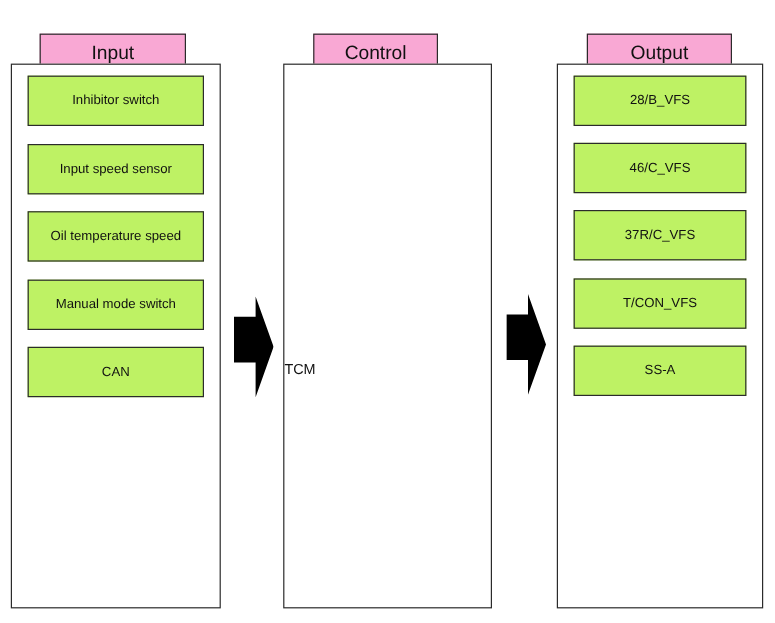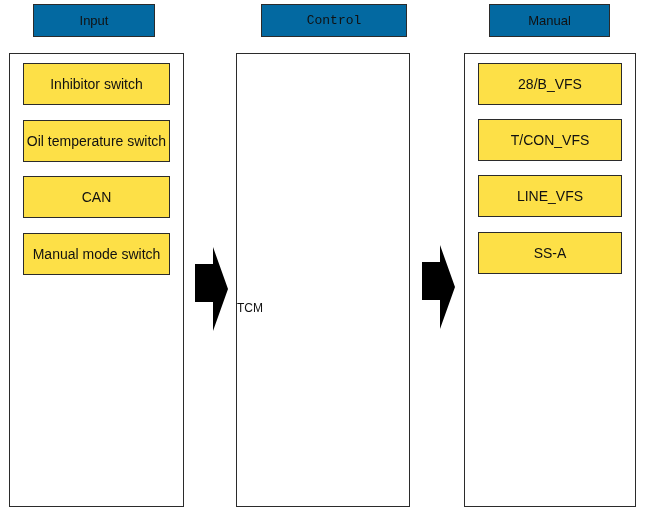--- a/index.html
+++ b/index.html
@@ -7,32 +7,32 @@
     position: relative;
     width: 646px;
     height: 519px;
     background: #ffffff;
     font-family: "Liberation Sans", "DejaVu Sans", sans-serif;
     color: #111111;
     overflow: hidden;
   }
   .hdr {
     position: absolute;
-    top: 4px;
+    top: 28px;
     height: 33px;
     border: 1.5px solid #2b2b2b;
-    background: #0369a1;
+    background: #f9a8d4;
     box-sizing: border-box;
     display: flex;
     align-items: center;
     justify-content: center;
-    font-size: 13px;
+    font-size: 16px;
   }
   .hdr-input   { left: 33px;  width: 122px; }
-  .hdr-control { left: 261px; width: 146px; font-family: Liberation Mono, monospace; }
+  .hdr-control { left: 261px; width: 104px; }
   .hdr-output  { left: 489px; width: 121px; }
 
   .group {
     position: absolute;
     top: 53px;
     height: 454px;
     border: 1.5px solid #2b2b2b;
     background: #ffffff;
     box-sizing: border-box;
   }
@@ -46,27 +46,27 @@
     align-items: center;
     padding-top: 9px;
   }
   .group-input  .items { row-gap: 14.5px; }
   .group-output .items { row-gap: 14.2px; }
 
   .box {
     flex: none;
     height: 42px;
     border: 1.4px solid #2b2b2b;
-    background: #fde047;
+    background: #bef264;
     box-sizing: border-box;
     display: flex;
     align-items: center;
     justify-content: center;
     text-align: left;
-    font-size: 14px;
+    font-size: 11px;
     white-space: nowrap;
   }
   .group-input  .box { width: 147px; }
   .group-output .box { width: 144px; }
 
   .tcm-label {
     position: absolute;
     left: 0;
     right: 0;
     top: 247px;
@@ -79,40 +79,42 @@
   .arrow-2 { left: 422px; top: 245px; }
   .arrow polygon { fill: #000000; }
 </style>
 </head>
 <body>
 
 <div class="canvas">
 
   <div class="hdr hdr-input">Input</div>
   <div class="hdr hdr-control">Control</div>
-  <div class="hdr hdr-output">Manual</div>
+  <div class="hdr hdr-output">Output</div>
 
   <div class="group group-input">
     <div class="items">
       <div class="box">Inhibitor switch</div>
-      <div class="box">Oil temperature switch</div>
+      <div class="box">Input speed sensor</div>
+      <div class="box">Oil temperature speed</div>
+      <div class="box">Manual mode switch</div>
       <div class="box">CAN</div>
-      <div class="box">Manual mode switch</div>
     </div>
   </div>
 
   <div class="group group-tcm">
     <span class="tcm-label">TCM</span>
   </div>
 
   <div class="group group-output">
     <div class="items">
       <div class="box">28/B_VFS</div>
+      <div class="box">46/C_VFS</div>
+      <div class="box">37R/C_VFS</div>
       <div class="box">T/CON_VFS</div>
-      <div class="box">LINE_VFS</div>
       <div class="box">SS-A</div>
     </div>
   </div>
 
   <svg class="arrow arrow-1" width="33" height="84" viewBox="0 0 33 84" aria-hidden="true">
     <polygon points="0,17 18,17 18,0 33,42 18,84 18,55 0,55"></polygon>
   </svg>
   <svg class="arrow arrow-2" width="33" height="84" viewBox="0 0 33 84" aria-hidden="true">
     <polygon points="0,17 18,17 18,0 33,42 18,84 18,55 0,55"></polygon>
   </svg>

